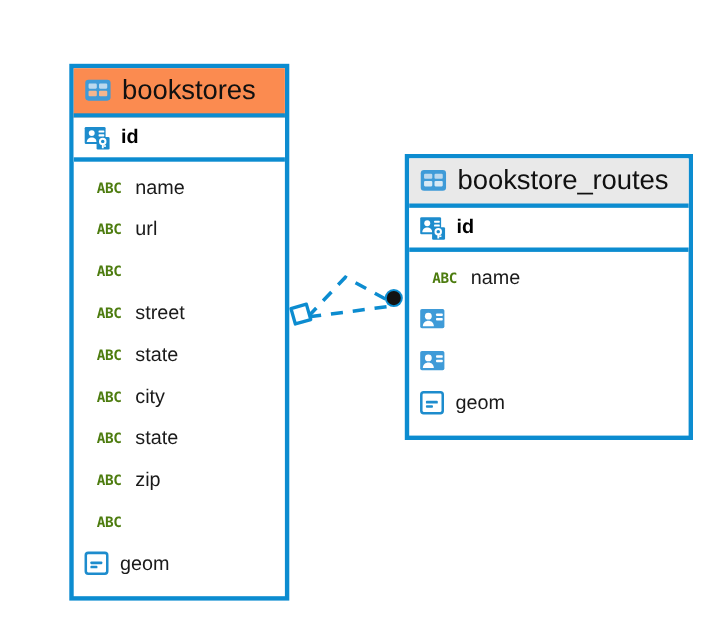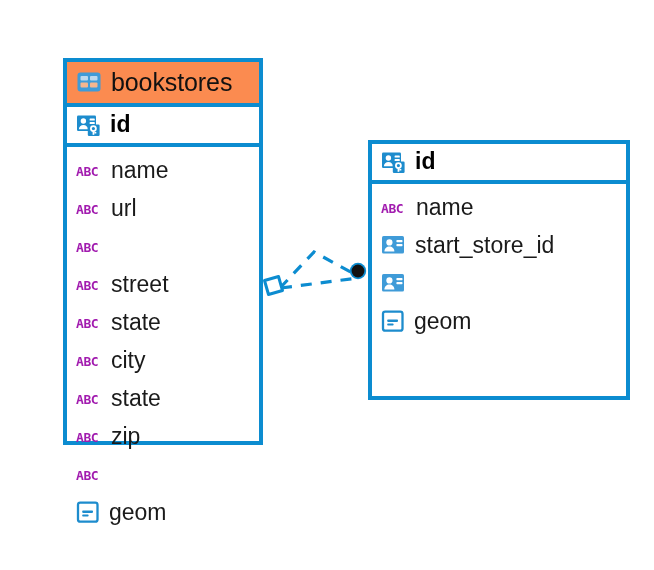--- a/index.html
+++ b/index.html
@@ -31,21 +31,21 @@
     background: #ffffff;
     border: 4px solid #0c8cd0;
     display: flex;
     flex-direction: column;
   }
 
   #entity-bookstores {
     left: 63px;
     top: 58px;
     width: 200px;
-    height: 387px;
+    height: 488px;
   }
 
   #entity-bookstore-routes {
     left: 368px;
     top: 140px;
     width: 262px;
     height: 260px;
   }
 
   .entity-header {
@@ -95,21 +95,21 @@
   .field-row {
     box-sizing: border-box;
     display: flex;
     align-items: center;
     gap: 8px;
     padding: 1px 8px 1px 9px;
     height: 38px;
   }
 
   .field-label {
-    font-size: 23px;
+    font-size: 18px;
     line-height: 27px;
     color: #1a1a1a;
     white-space: nowrap;
   }
 
   
   .icon {
     flex: 0 0 auto;
     display: inline-flex;
     align-items: center;
@@ -121,24 +121,25 @@
   .icon.ico-fk     { width: 26px; height: 24px; }
   .icon.ico-geom   { width: 25px; height: 23px; }
 
   .icon-abc {
     flex: 0 0 auto;
     width: 27px;
     font-family: "DejaVu Sans Mono", "Liberation Mono", monospace;
     font-size: 13px;
     font-weight: bold;
     letter-spacing: -0.4px;
-    color: #a21caf;
+    color: #4d7c0f;
     line-height: 1;
     text-align: left;
     transform: translateY(1px);
+    margin-left: 12px;
   }
 
   
   #connector {
     position: absolute;
     left: 258px;
     top: 238px;
     width: 116px;
     height: 76px;
     overflow: visible;
@@ -236,20 +237,32 @@
           </svg>
         </span>
         <span class="field-label">geom</span>
       </div>
 
     </div>
   </div>
 
   <div class="entity" id="entity-bookstore-routes">
 
+    <div class="entity-header accent-gray">
+      <span class="icon ico-table">
+        <svg width="26" height="26" viewBox="0 0 26 26">
+          <rect x="1.5" y="3.5" width="23" height="19" rx="3" ry="3" fill="#3f9bd8"></rect>
+          <rect x="4.5" y="7" width="7.5" height="4.6" rx="1" fill="#bcd9ee"></rect>
+          <rect x="14" y="7" width="7.5" height="4.6" rx="1" fill="#bcd9ee"></rect>
+          <rect x="4.5" y="13.5" width="7.5" height="5" rx="1" fill="#d8e9f5"></rect>
+          <rect x="14" y="13.5" width="7.5" height="5" rx="1" fill="#d8e9f5"></rect>
+        </svg>
+      </span>
+      <span class="entity-title">bookstore_routes</span>
+    </div>
 
     <div class="entity-keyrow">
       <span class="icon ico-pk">
         <svg width="26" height="26" viewBox="0 0 26 26">
           <rect x="1" y="3.5" width="19" height="15.5" rx="1.2" fill="#1d8ccd"></rect>
           <circle cx="7.4" cy="9" r="2.7" fill="#ffffff"></circle>
           <path d="M2.9 17.2c0-2.6 2-4.3 4.5-4.3s4.5 1.7 4.5 4.3z" fill="#ffffff"></path>
           <rect x="13.6" y="6.6" width="5.2" height="1.9" rx="0.6" fill="#ffffff"></rect>
           <rect x="13.6" y="10.1" width="5.2" height="1.9" rx="0.6" fill="#ffffff"></rect>
           <rect x="11.8" y="12.6" width="11.8" height="11.4" rx="1.2" fill="#1d8ccd"></rect>
@@ -271,21 +284,20 @@
       <div class="field-row">
         <span class="icon ico-fk">
           <svg width="26" height="24" viewBox="0 0 26 24">
             <rect x="1" y="3" width="22" height="17.5" rx="1.6" fill="#3f9bd8"></rect>
             <circle cx="8.4" cy="9.4" r="3.1" fill="#ffffff"></circle>
             <path d="M3.4 18.6c0-3 2.3-5 5-5s5 2 5 5z" fill="#ffffff"></path>
             <rect x="15.4" y="7" width="6.1" height="2.2" rx="0.7" fill="#ffffff"></rect>
             <rect x="15.4" y="11.1" width="6.1" height="2.2" rx="0.7" fill="#ffffff"></rect>
           </svg>
         </span>
-        <span class="field-label">start_store_id</span>
       </div>
 
       <div class="field-row">
         <span class="icon ico-fk">
           <svg width="26" height="24" viewBox="0 0 26 24">
             <rect x="1" y="3" width="22" height="17.5" rx="1.6" fill="#3f9bd8"></rect>
             <circle cx="8.4" cy="9.4" r="3.1" fill="#ffffff"></circle>
             <path d="M3.4 18.6c0-3 2.3-5 5-5s5 2 5 5z" fill="#ffffff"></path>
             <rect x="15.4" y="7" width="6.1" height="2.2" rx="0.7" fill="#ffffff"></rect>
             <rect x="15.4" y="11.1" width="6.1" height="2.2" rx="0.7" fill="#ffffff"></rect>

